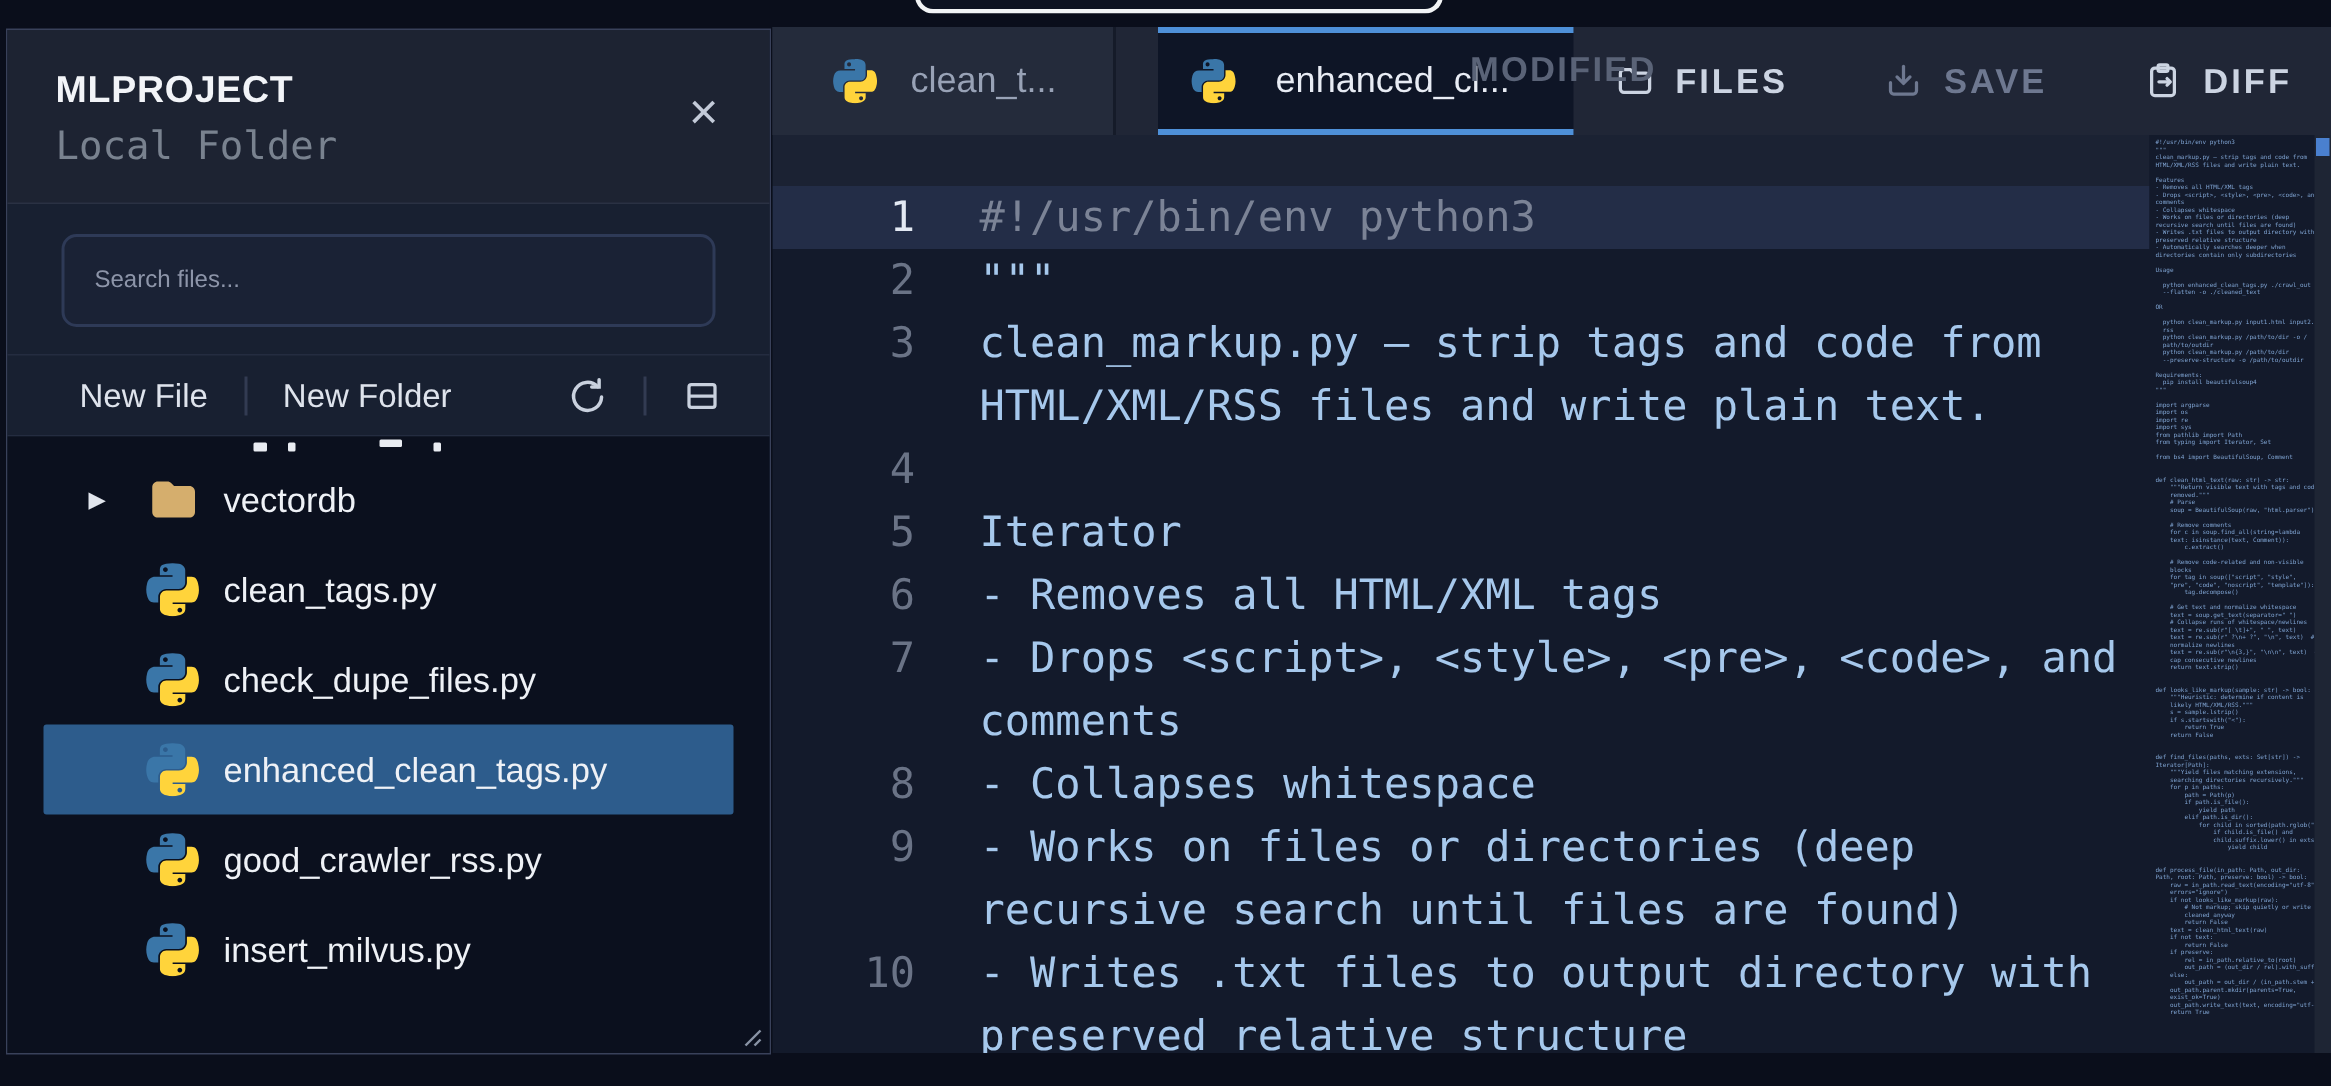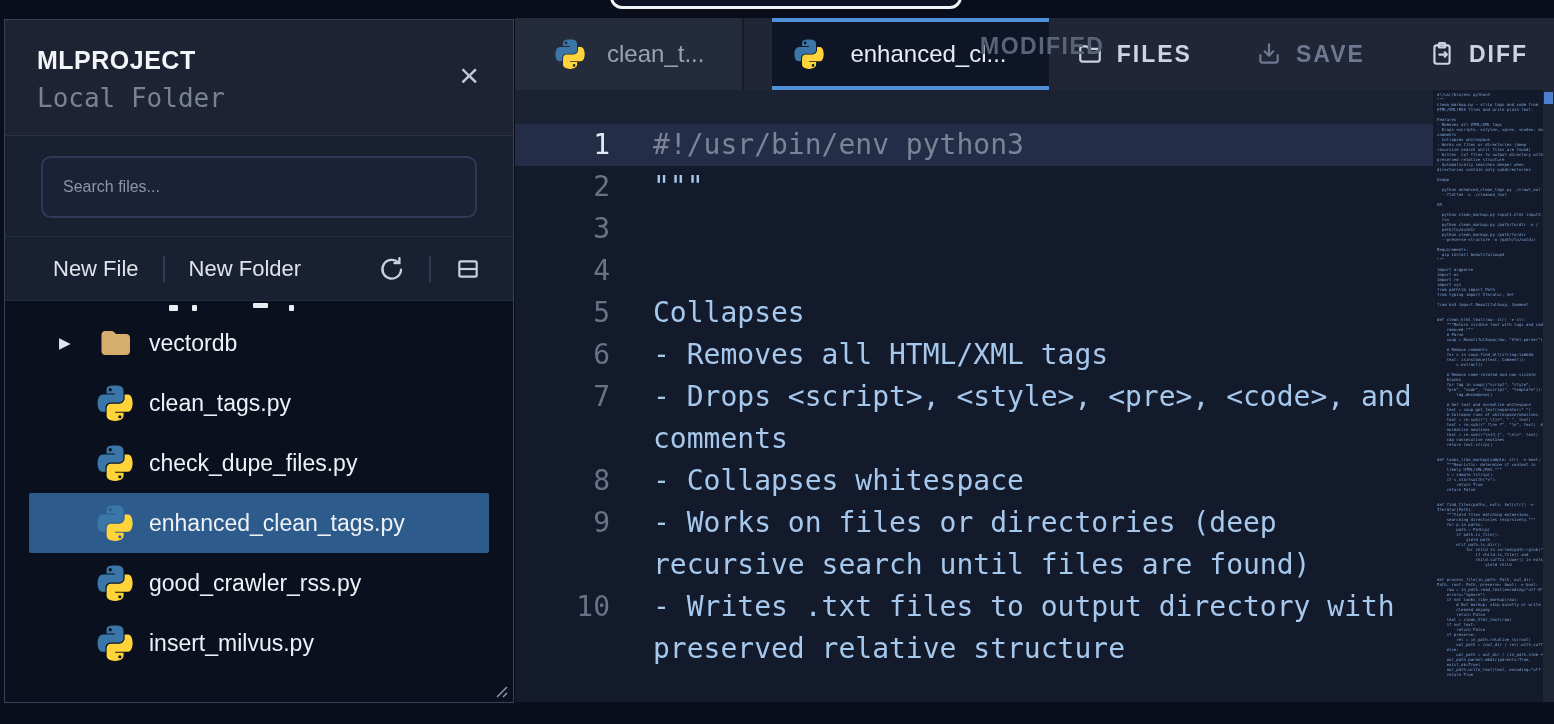--- a/index.html
+++ b/index.html
@@ -17,21 +17,21 @@
   .sb-title { color:#f2f4f8; font-size:25px; font-weight:bold; letter-spacing:.5px; }
   .sb-subtitle { color:#79828f; font-size:26px; margin-top:8px; font-family:"DejaVu Sans Mono", monospace; }
   .sb-close { position:absolute; right:34px; top:38px; color:#c3cad8; font-size:34px; line-height:34px; cursor:pointer; font-weight:300; }
 
   .sb-toolbar { background:#182031; border-bottom:1px solid #242c40; }
   .search-box { margin:20px 36px 18px; height:62px; background:#1a2235; border:2px solid #2e3a57;
                 border-radius:10px; display:flex; align-items:center; }
   .search-box input { background:transparent; border:none; outline:none; color:#c6cddc; font-size:16px;
                       padding-left:20px; width:100%; font-family:"Liberation Sans", sans-serif; }
   .search-box input::placeholder { color:#8d95a9; }
-  .sb-actions { border-top:1px solid #242c40; height:64px; display:flex; align-items:center; padding:0 32px 0 48px; }
+  .sb-actions { border-top:1px solid #242c40; height:54px; display:flex; align-items:center; padding:0 32px 0 48px; }
   .sb-action { color:#dee3ec; font-size:22px; cursor:pointer; }
   .vsep { width:2px; height:26px; background:#323b52; margin:0 24px; }
   .sb-spacer { flex:1; }
   .icon-btn { display:flex; align-items:center; justify-content:center; cursor:pointer; color:#c9d1de; }
 
   .sb-tree { flex:1; background:#0b101e; position:relative; overflow:hidden; padding-top:6px; }
   .clipped-row { position:relative; height:6px; }
   .clipped-row span { position:absolute; top:-2px; height:6px; background:#e9ecf2; border-radius:1px; }
   .tree-row { margin:0 24px; height:60px; display:flex; align-items:center; border-radius:2px; }
   .tree-row.selected { background:#2d5c8c; }
@@ -263,28 +263,29 @@
           <div class="code-line current">
     <span class="ln">1</span>
     <span class="ct tok-comment">#!/usr/bin/env python3</span>
   </div>
           <div class="code-line">
     <span class="ln">2</span>
     <span class="ct tok-string">"""</span>
   </div>
           <div class="code-line">
     <span class="ln">3</span>
+    <span class="ct tok-string">clean_markup.py — strip tags and code from HTML/XML/RSS files and write plain text.</span>
   </div>
           <div class="code-line">
     <span class="ln">4</span>
     <span class="ct tok-string"></span>
   </div>
           <div class="code-line">
     <span class="ln">5</span>
-    <span class="ct tok-string">Collapses</span>
+    <span class="ct tok-string">Iterator</span>
   </div>
           <div class="code-line">
     <span class="ln">6</span>
     <span class="ct tok-string">- Removes all HTML/XML tags</span>
   </div>
           <div class="code-line">
     <span class="ln">7</span>
     <span class="ct tok-string">- Drops &lt;script&gt;, &lt;style&gt;, &lt;pre&gt;, &lt;code&gt;, and comments</span>
   </div>
           <div class="code-line">

